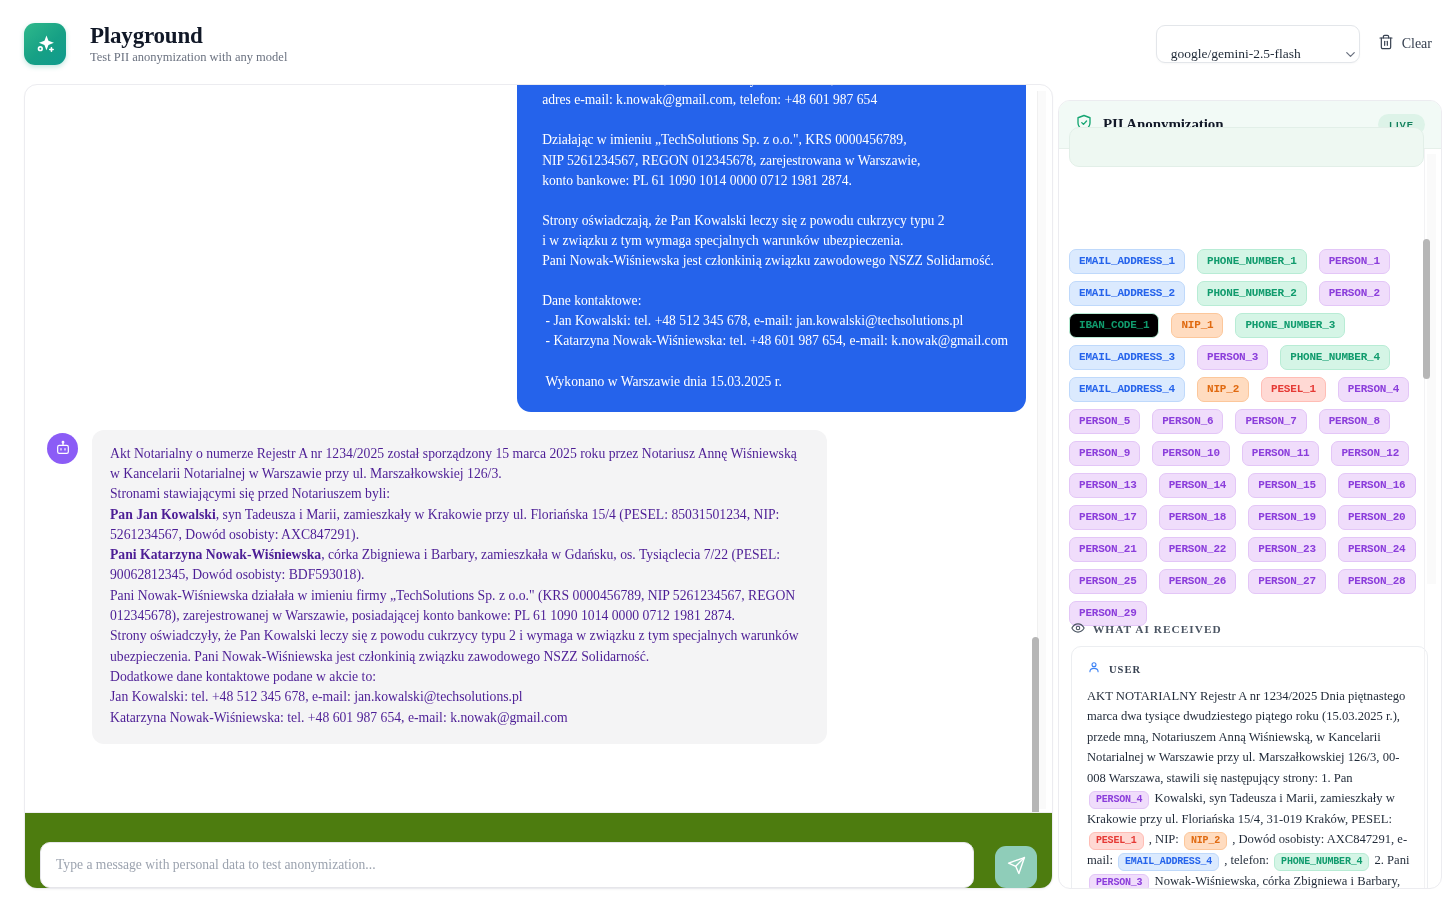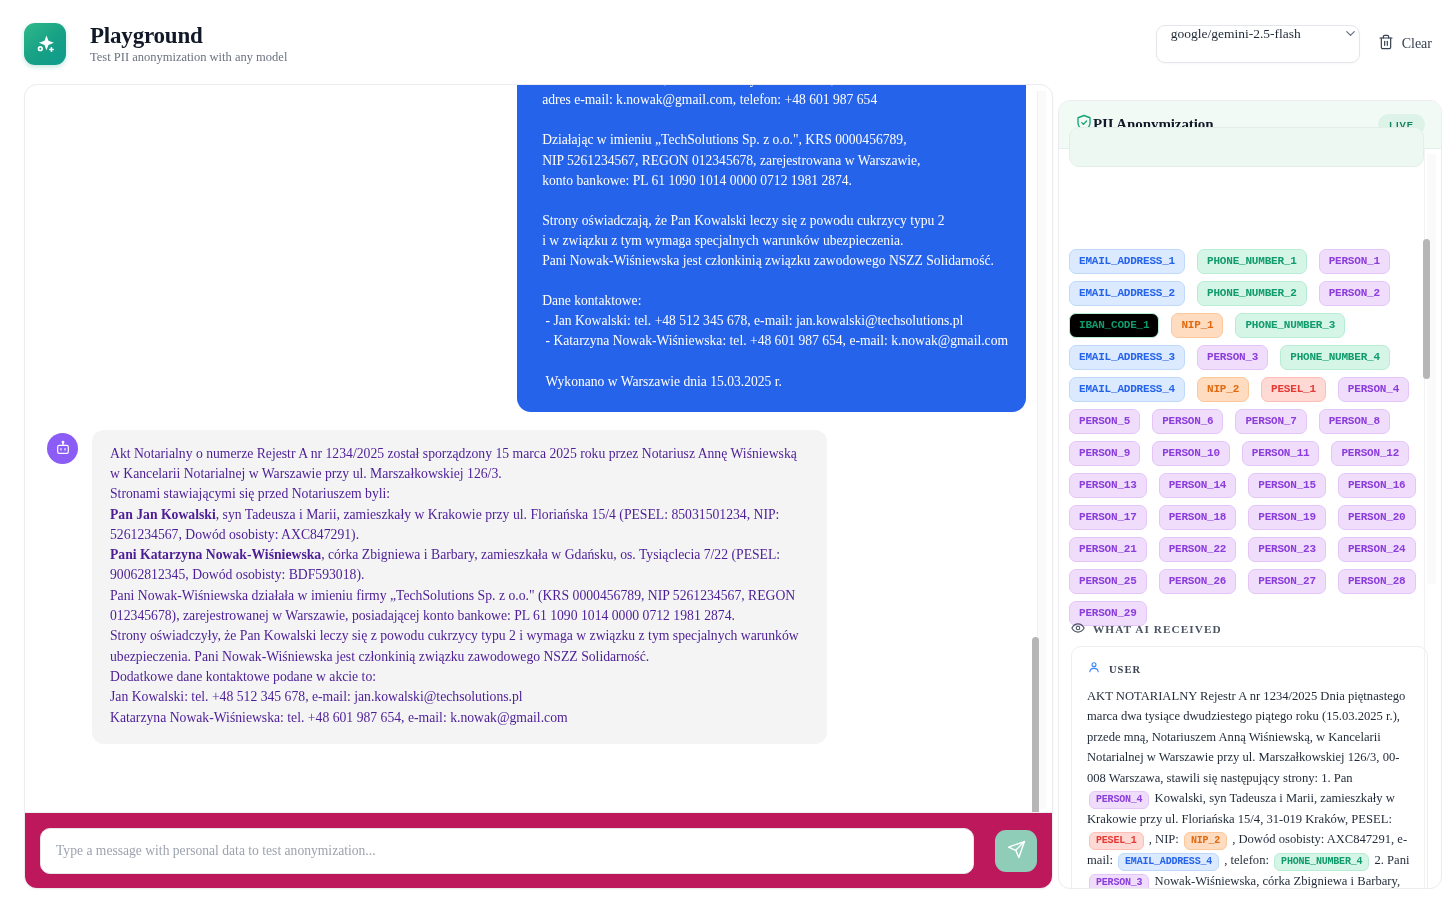--- a/index.html
+++ b/index.html
@@ -29,21 +29,21 @@
     letter-spacing: -.2px;
   }
   .brand-text .subtitle {
     font-size: 12.5px; color: #6b7280; margin-top: 2px; line-height: 1.2;
   }
   .header-right {
     margin-left: auto; display: flex; align-items: center; gap: 18px;
   }
   .model-select {
     width: 204px; height: 38px; border: 1px solid #e3e6ea; border-radius: 9px;
-    background: #ffffff; display: flex; align-items: flex-start;
+    background: #ffffff; display: flex; align-items: flex-end;
     padding: 0 1px 0 14px; font-size: 13.5px; color: #1f2937;
     box-shadow: 0 1px 2px rgba(16,24,40,.03);
   }
   .model-select .chev { margin-left: auto; color: #6b7280; display: flex; }
   .clear-btn {
     display: flex; align-items: center; gap: 8px;
     font-size: 14px; color: #374151; background: none; border: none;
     cursor: pointer; font-family: inherit;
   }
 
@@ -88,22 +88,22 @@
     background: #fafafa; border-left: 1px solid #f0f0f0;
   }
   .chat-sb-thumb {
     position: absolute; right: 7px; top: 546px; width: 7px; height: 188px;
     background: #b6b6b6; border-radius: 4px;
   }
 
   
   .composer {
     position: absolute; left: 0; bottom: 0; width: 100%; height: 76px;
-    border-top: 1px solid #efeff2; background: #be185d;
-    display: flex; align-items: center; gap: 21px; padding: 0 15px;
+    border-top: 1px solid #efeff2; background: #4d7c0f;
+    display: flex; align-items: flex-end; gap: 21px; padding: 0 15px;
   }
   .composer-input {
     flex: 1; height: 46px; border: 1px solid #e6e6ea; border-radius: 10px;
     background: #fff; display: flex; align-items: center; padding: 0 15px;
     font-size: 13.6px; color: #9ca3af;
   }
   .send-btn {
     width: 42px; height: 42px; border-radius: 11px;
     background: #8fcdb9; display: flex; align-items: center; justify-content: center;
     border: none; cursor: pointer; flex: none;
@@ -111,21 +111,21 @@
 
   
   .side-panel {
     position: absolute; left: 1058px; top: 100px;
     width: 384px; height: 789px;
     background: #ffffff; border: 1px solid #ececf0; border-radius: 12px;
     overflow: hidden;
   }
   .side-header {
     height: 48px; background: #f2faf6; border-bottom: 1px solid #e6f0ea;
-    display: flex; align-items: center; padding: 0 16px; 
+    display: flex; align-items: center; padding: 0 16px; gap: 10px;
   }
   .side-header .ttl {
     font-size: 15px; font-weight: bold; color: #111827; letter-spacing: -.1px;
   }
   .live-badge {
     margin-left: auto; background: #ddf3e8; color: #12805c;
     font-size: 9.5px; font-weight: bold; letter-spacing: .9px;
     padding: 5px 11px; border-radius: 11px;
     font-family: "Liberation Sans", sans-serif;
   }

